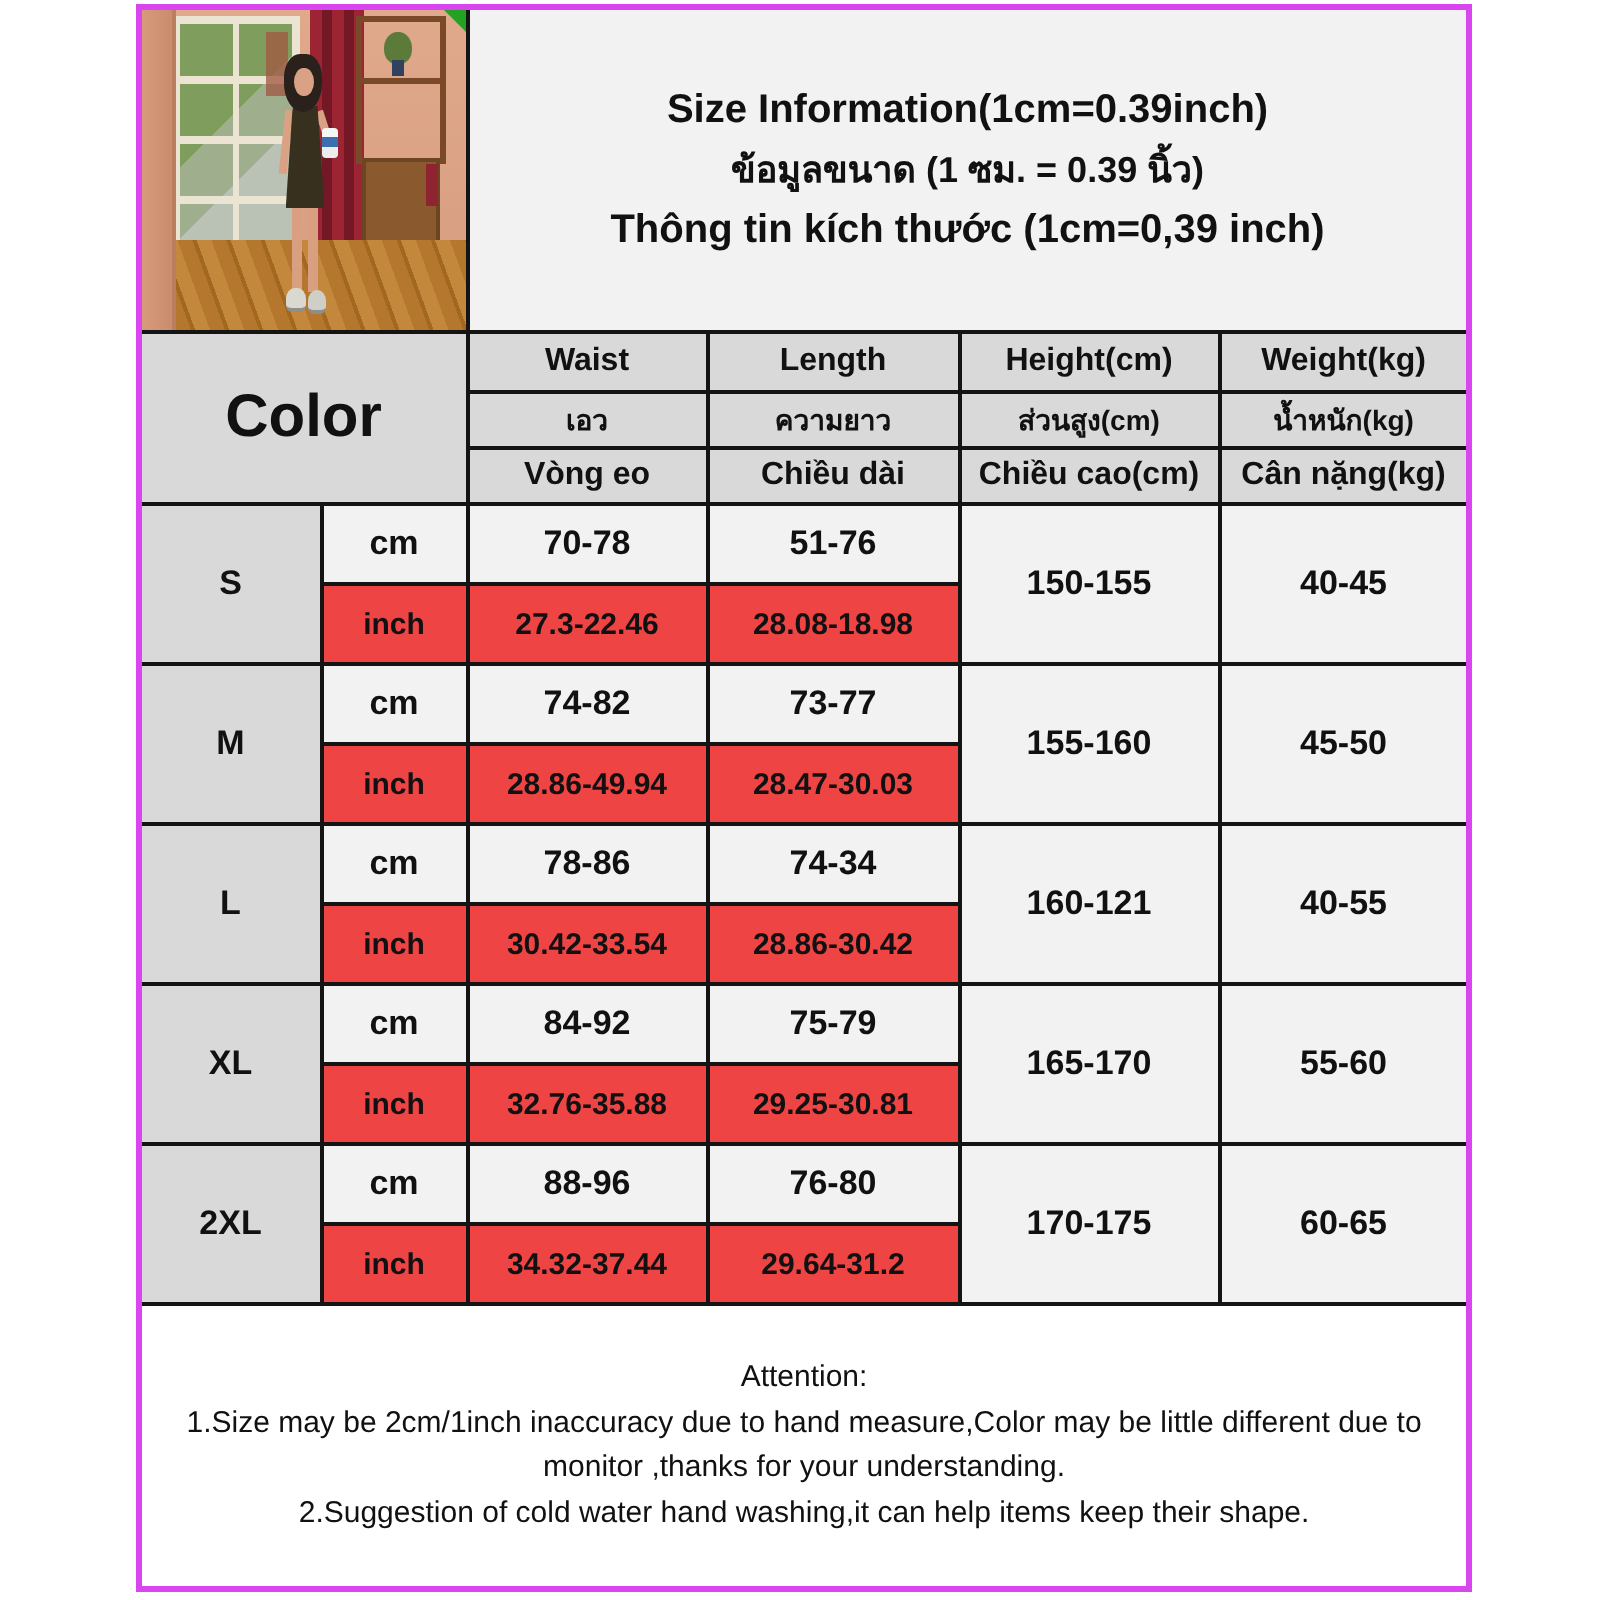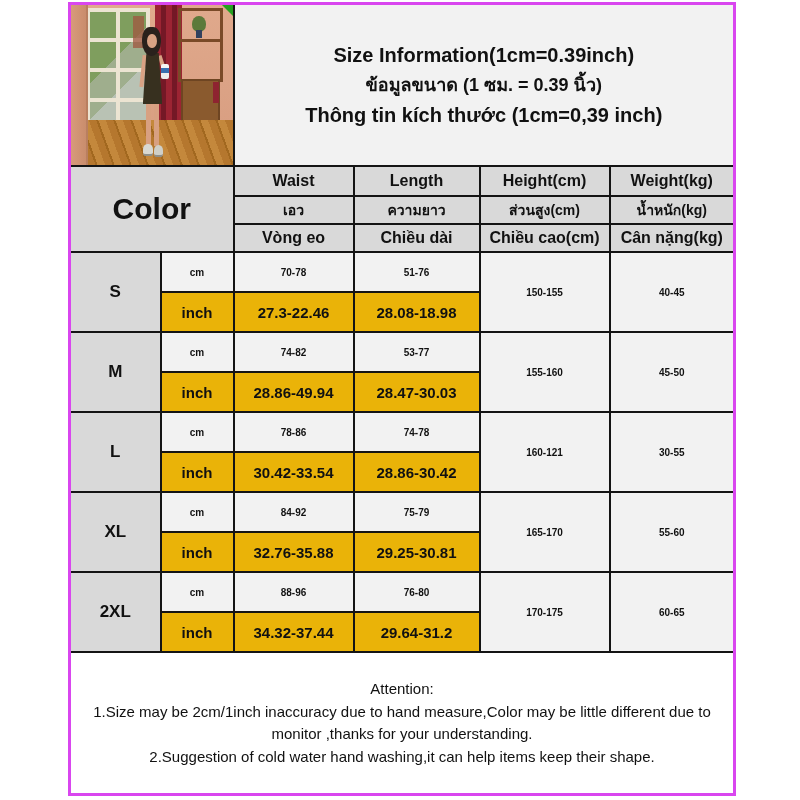--- a/index.html
+++ b/index.html
@@ -8,22 +8,22 @@
   table.tbl{position:absolute;left:68px;top:2px;width:665px;border-collapse:collapse;
             table-layout:fixed;border:3px solid #d946ef;}
   .tbl td{border:2px solid #141414;text-align:center;vertical-align:middle;
           overflow:hidden;padding:0;}
   .title-cell{background:#f2f2f2;font-weight:700;font-size:20px;line-height:1.6;}
   .title-th{font-size:18px;}
   .big-size{background:#d9d9d9;font-weight:700;font-size:30px;}
   .hdr{background:#d9d9d9;font-weight:700;font-size:16px;}
   .hdr-th{font-size:14px;}
   .size-cell{background:#d9d9d9;font-weight:700;font-size:17px;}
-  .cm-bg{background:#f2f2f2;font-weight:700;font-size:10px;}
-  .in-bg{background:#eab308;font-weight:700;font-size:15px;}
+  .cm-bg{background:#f2f2f2;font-weight:700;font-size:17px;}
+  .in-bg{background:#ef4444;font-weight:700;font-size:15px;}
   .attn-cell{background:#ffffff;text-align:left;vertical-align:top;height:140px;
              padding:3px 7px;font-size:15px;font-weight:400;line-height:1.5;}
   
   .photo{position:relative;width:100%;height:160px;overflow:hidden;
          background:linear-gradient(#e0a98c,#d79c7f);}
   .p-floor{position:absolute;left:0;top:72%;width:100%;height:28%;
            background:repeating-linear-gradient(70deg,#b5772e 0 7px,#a2681f 7px 9px,#c4883c 9px 16px);}
   .p-leftwall{position:absolute;left:0;top:0;width:9%;height:100%;
               background:linear-gradient(to right,#d89a7a,#c98d6d);border-right:2px solid #b97f60;}
   .p-window{position:absolute;left:9%;top:2%;width:40%;height:82%;
@@ -152,37 +152,37 @@
     <tr style="height:40px">
       <td class="in-bg">inch</td>
       <td class="in-bg">27.3-22.46</td>
       <td class="in-bg">28.08-18.98</td>
     </tr>
 
     <tr style="height:40px">
       <td rowspan="2" class="size-cell">M</td>
       <td class="cm-bg">cm</td>
       <td class="cm-bg">74-82</td>
-      <td class="cm-bg">53-77</td>
+      <td class="cm-bg">73-77</td>
       <td rowspan="2" class="cm-bg">155-160</td>
       <td rowspan="2" class="cm-bg">45-50</td>
     </tr>
     <tr style="height:40px">
       <td class="in-bg">inch</td>
       <td class="in-bg">28.86-49.94</td>
       <td class="in-bg">28.47-30.03</td>
     </tr>
 
     <tr style="height:40px">
       <td rowspan="2" class="size-cell">L</td>
       <td class="cm-bg">cm</td>
       <td class="cm-bg">78-86</td>
-      <td class="cm-bg">74-78</td>
+      <td class="cm-bg">74-34</td>
       <td rowspan="2" class="cm-bg">160-121</td>
-      <td rowspan="2" class="cm-bg">30-55</td>
+      <td rowspan="2" class="cm-bg">40-55</td>
     </tr>
     <tr style="height:40px">
       <td class="in-bg">inch</td>
       <td class="in-bg">30.42-33.54</td>
       <td class="in-bg">28.86-30.42</td>
     </tr>
 
     <tr style="height:40px">
       <td rowspan="2" class="size-cell">XL</td>
       <td class="cm-bg">cm</td>

